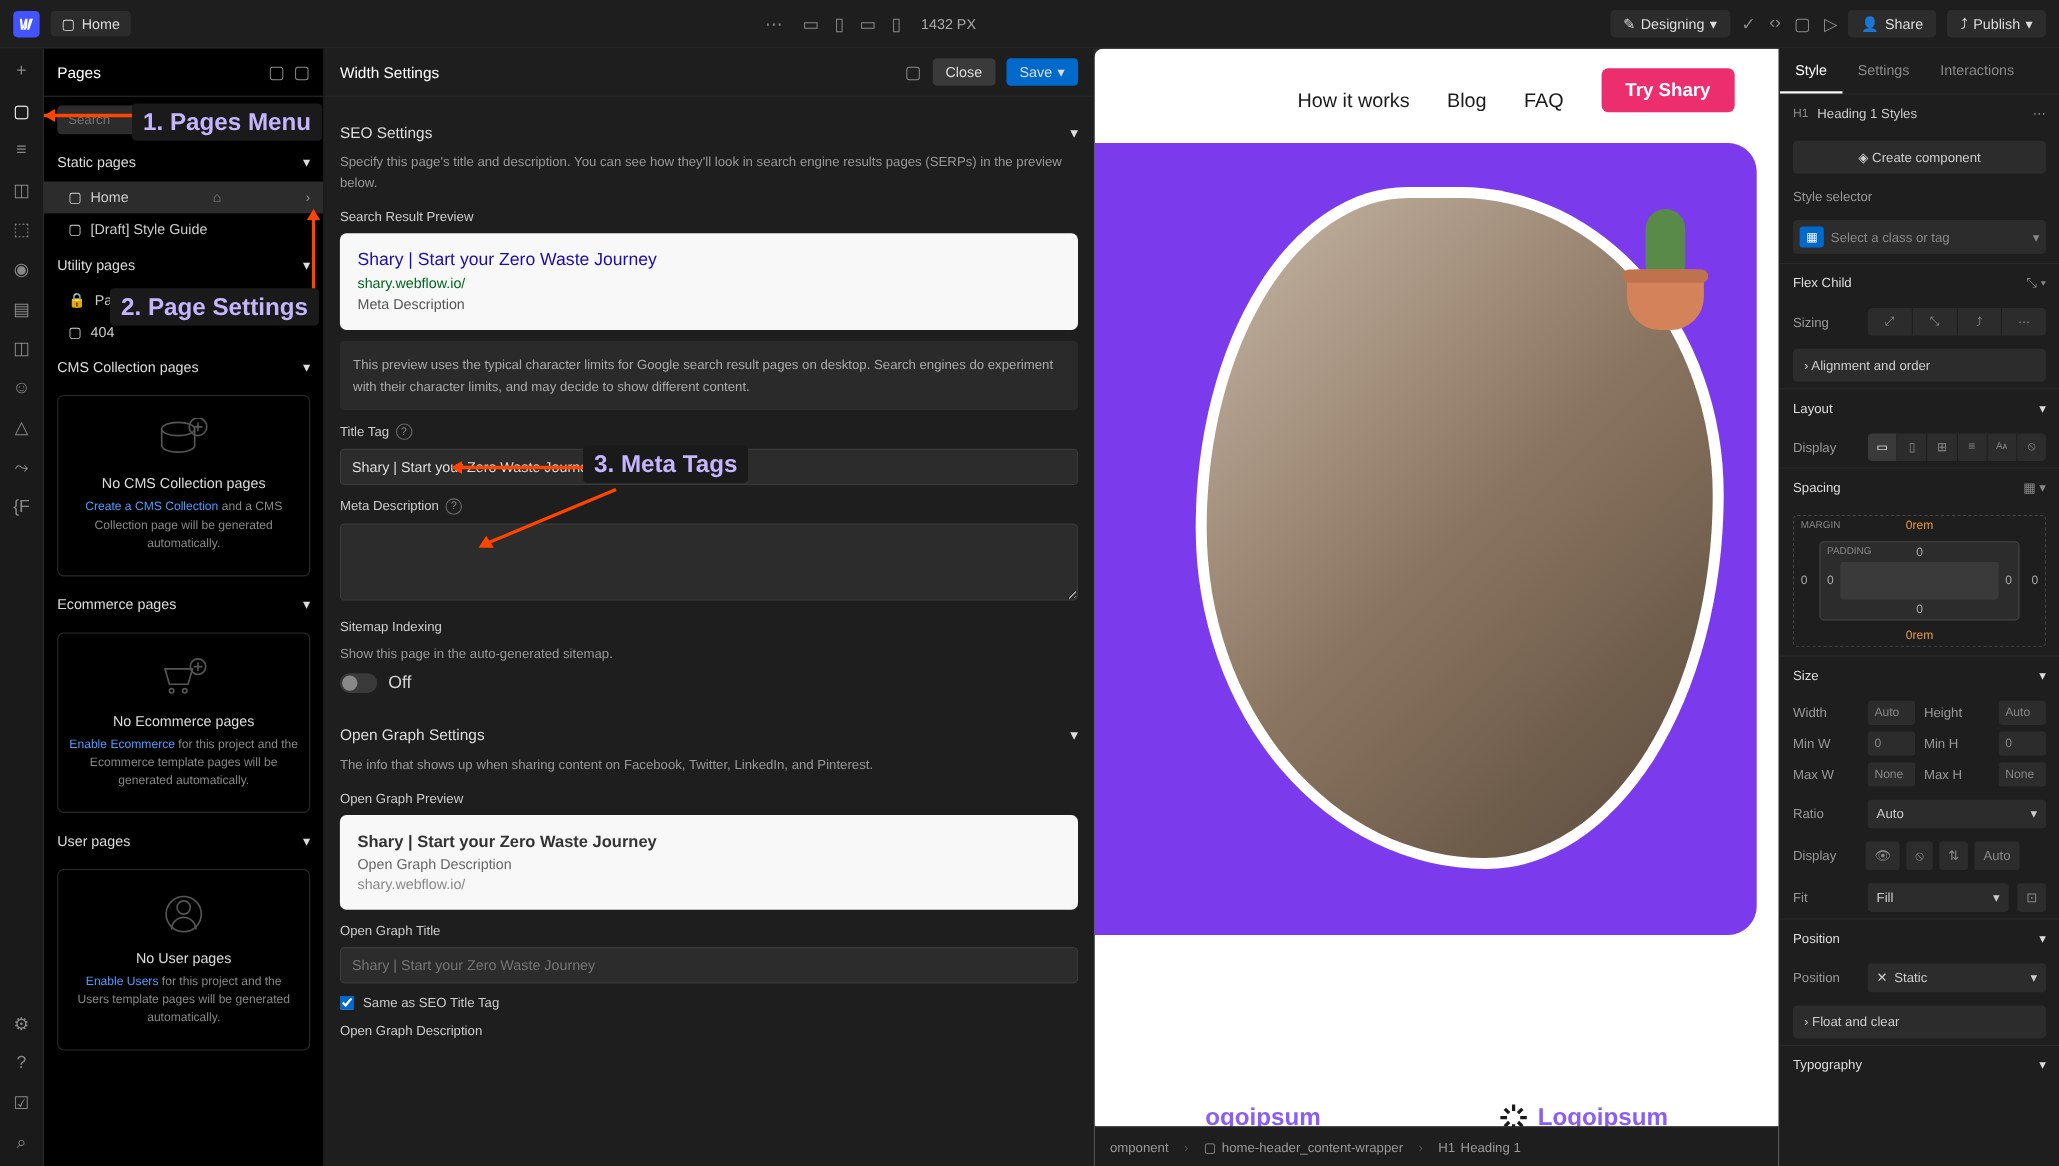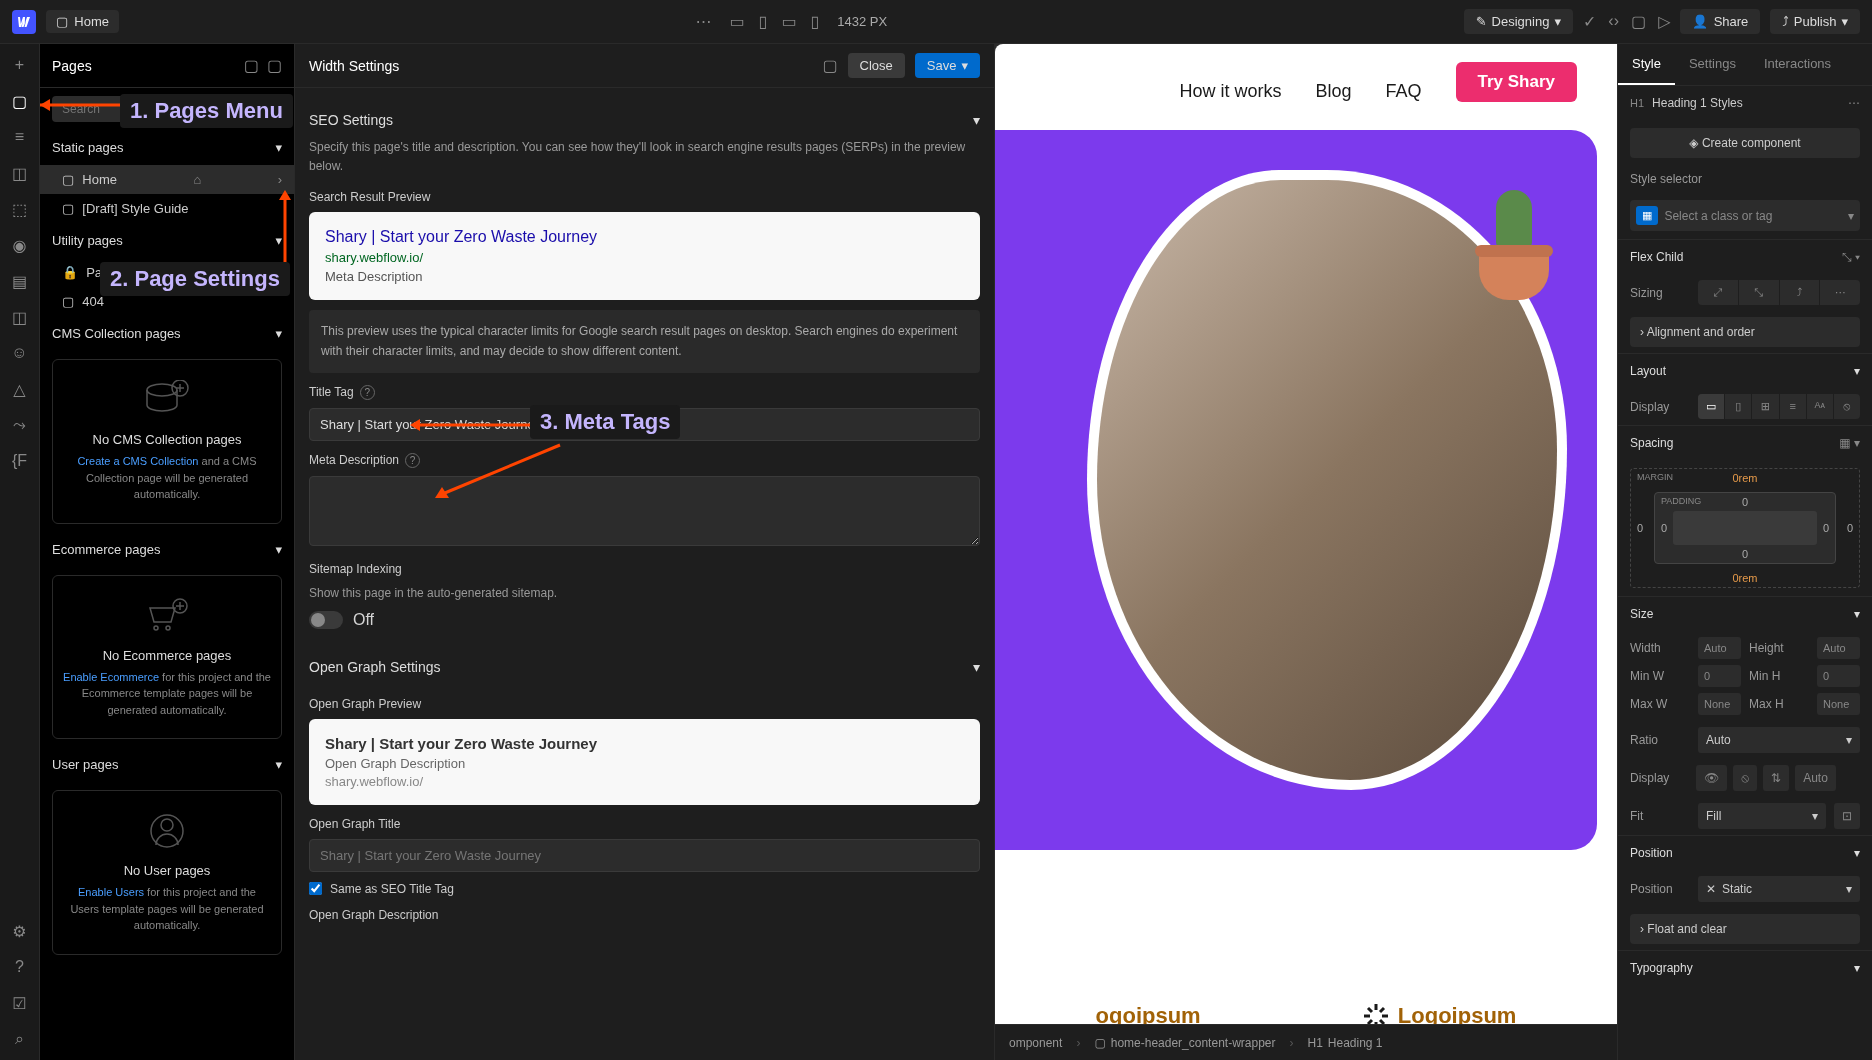--- a/index.html
+++ b/index.html
@@ -82,21 +82,21 @@
 .site-nav a { color:#1a1a1a; text-decoration:none; font-size:18px; font-weight:500; }
 .cta { background:#ec2d6e; color:#fff; padding:10px 22px; border-radius:6px; font-weight:600; font-size:17px; }
 .hero { margin:10px 20px 0 -40px; height:720px; background:#7c3aed; border-radius:26px; position:relative; overflow:hidden; }
 .hero-img { position:absolute; right:30px; top:40px; width:480px; height:620px; background:#fff; border-radius:40% 50% 45% 55% / 50% 45% 55% 50%; overflow:hidden; }
 .hero-img-inner { position:absolute; inset:10px; background:linear-gradient(135deg,#c9b8a8 0%,#8a7560 50%,#5a4a3c 100%); border-radius:inherit; }
 .cactus { position:absolute; right:40px; top:60px; width:85px; height:110px; }
 .cactus-pot { position:absolute; bottom:0; width:70px; height:55px; left:7px; background:#d4825a; border-radius:8px 8px 30px 30px; }
 .cactus-pot::before { content:''; position:absolute; top:0; left:-4px; right:-4px; height:12px; background:#c0724e; border-radius:6px; }
 .cactus-plant { position:absolute; bottom:50px; left:24px; width:36px; height:60px; background:#5a8a4a; border-radius:18px 18px 8px 8px; }
 .logo-row { position:absolute; bottom:30px; left:0; right:0; display:flex; justify-content:space-around; align-items:center; padding:0 20px; }
-.logo-item { display:flex; align-items:center; gap:8px; color:#a16207; font-weight:700; font-size:22px;text-align:center; }
+.logo-item { display:flex; align-items:center; gap:8px; color:#8b5cf6; font-weight:700; font-size:22px;text-align:center; }
 .logo-mark { width:28px; height:28px; }
 
 
 .canvas-footer { position:absolute; bottom:0; left:0; right:0; height:36px; background:#1e1e1e; border-top:1px solid #2a2a2a; display:flex; align-items:center; padding:0 14px; gap:14px; font-size:12px; color:#999; }
 .crumb { display:flex; align-items:center; gap:5px; }
 
 
 .style-panel { width: 255px; background:#1e1e1e; border-left:1px solid #2a2a2a; overflow-y:auto; font-size:12px; scrollbar-width:thin; scrollbar-color:#444 #1e1e1e;}
 .style-tabs { display:flex; border-bottom:1px solid #2a2a2a; }
 .style-tab { padding:12px 14px; color:#888; cursor:pointer; font-size:13px; }
@@ -328,20 +328,21 @@
         <div class="field-label">Sitemap Indexing</div>
         <div class="help-text" style="margin-bottom:4px">Show this page in the auto-generated sitemap.</div>
         <div class="toggle-row">
           <span class="toggle"></span>
           <span>Off</span>
         </div>
         <div class="setting-section-head" style="margin-top:20px">
           <span>Open Graph Settings</span>
           <span>▾</span>
         </div>
+        <div class="help-text">The info that shows up when sharing content on Facebook, Twitter, LinkedIn, and Pinterest.</div>
         <div class="field-label">Open Graph Preview</div>
         <div class="og-preview">
           <div class="og-title">Shary | Start your Zero Waste Journey</div>
           <div class="og-desc">Open Graph Description</div>
           <div class="og-url">shary.webflow.io/</div>
         </div>
         <div class="field-label">Open Graph Title</div>
         <input class="text-input" style="color: rgb(102, 102, 102);" placeholder="Shary | Start your Zero Waste Journey">
         <div class="checkbox-row">
           <input type="checkbox" checked="" style="">

